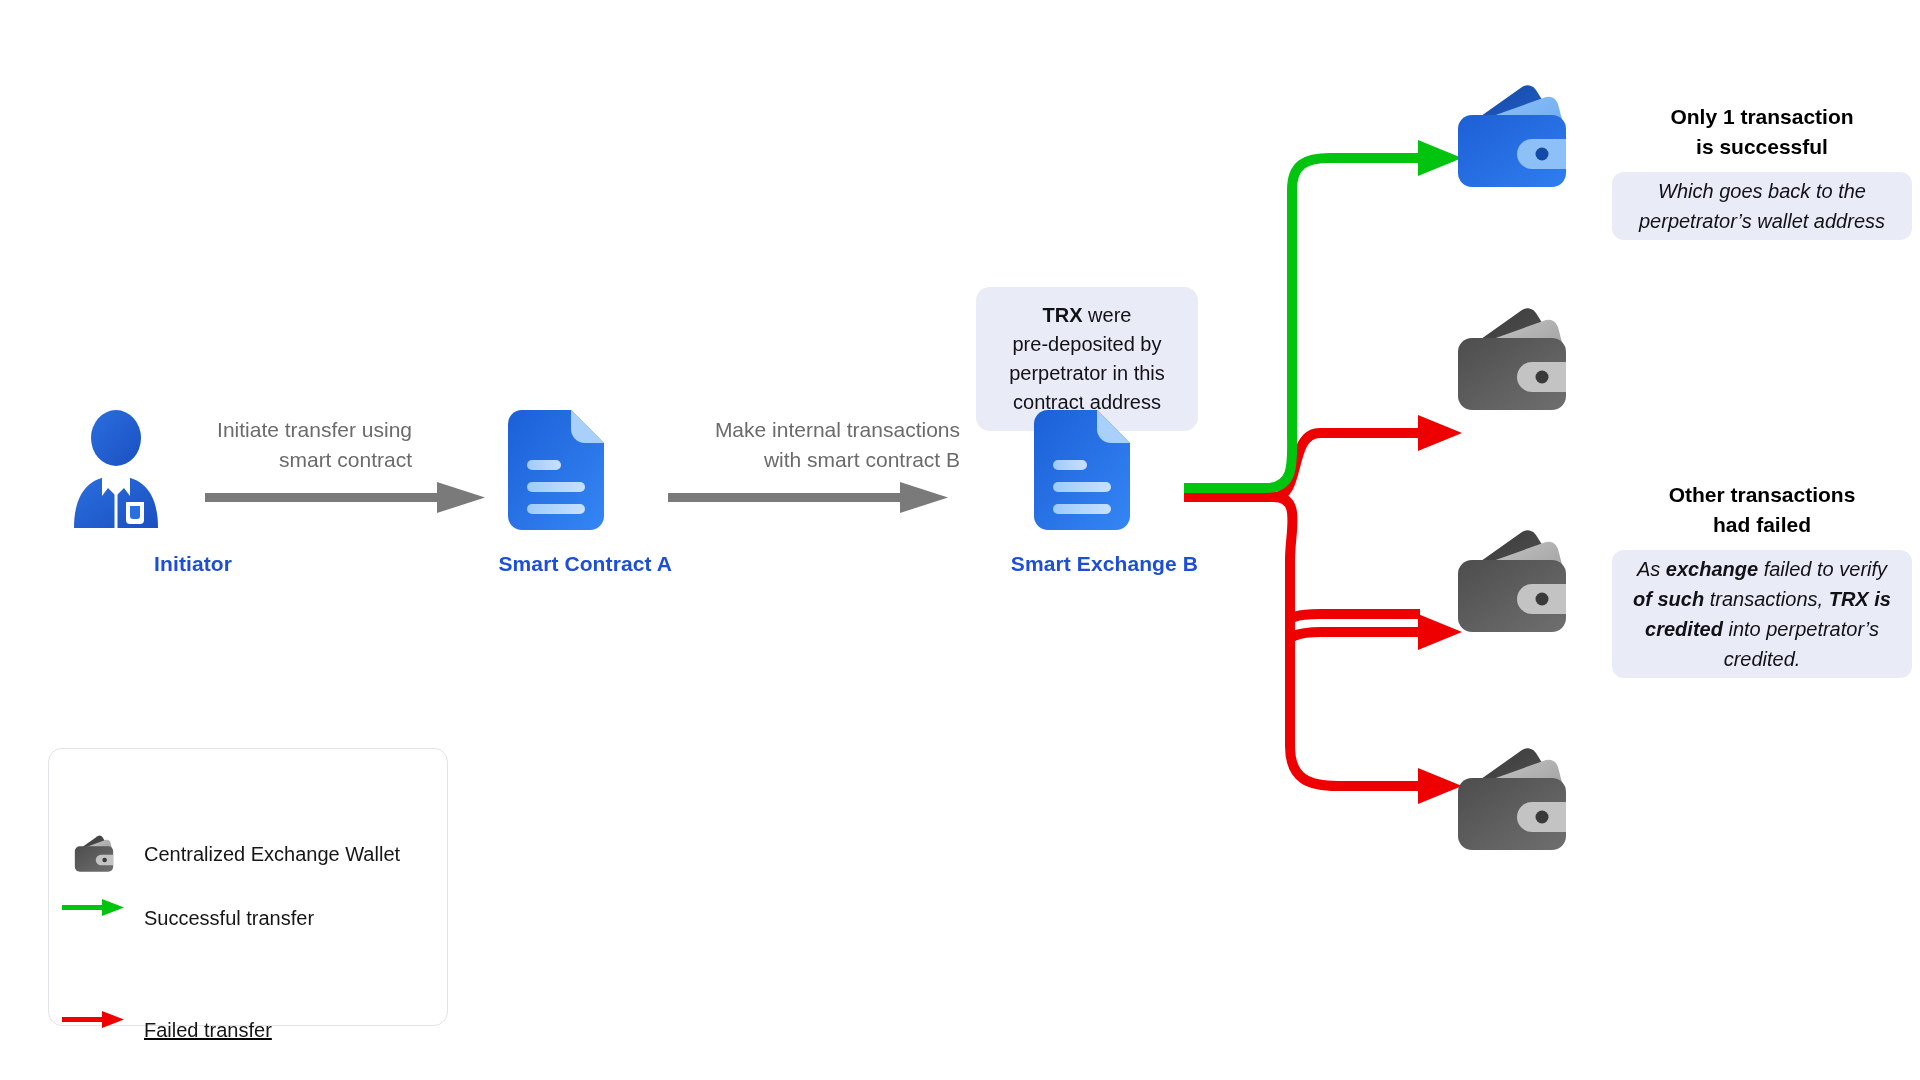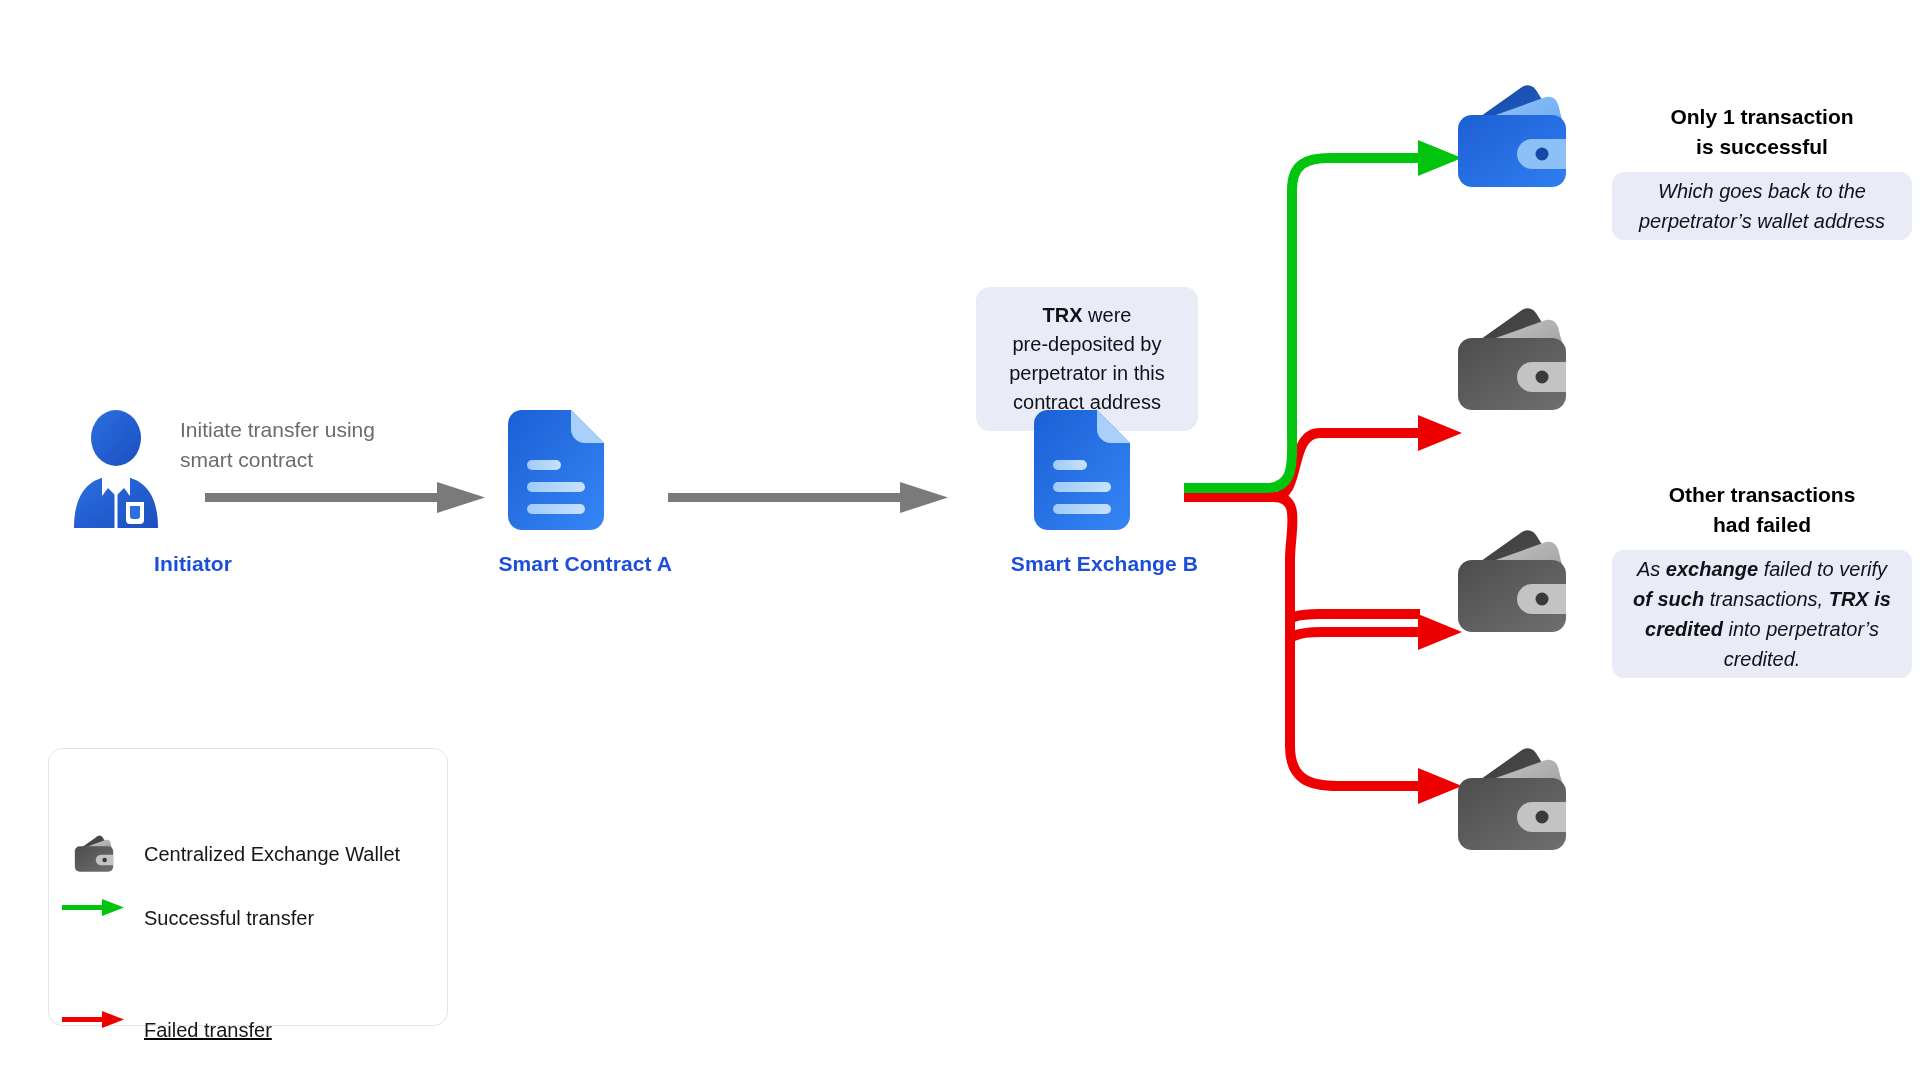--- a/index.html
+++ b/index.html
@@ -11,21 +11,21 @@
   .node{position:absolute;}
 
   
   .node-label{
     position:absolute;text-align:right;color:#1d4ed8;
     font-weight:bold;font-size:21px;letter-spacing:.1px;white-space:nowrap;
   }
 
   
   .step-caption{
-    position:absolute;text-align:left;color:#6b6b6b;
+    position:absolute;text-align:right;color:#6b6b6b;
     font-size:21px;line-height:30px;white-space:pre-line;
   }
 
   
   .gray-arrow{position:absolute;}
 
   
   .doc{position:absolute;width:96px;height:120px;}
 
   
@@ -144,20 +144,22 @@
     <svg viewBox="0 0 96 120" width="96" height="120">
       <path d="M14 0 H63 L96 33 V106 a14 14 0 0 1 -14 14 H14 a14 14 0 0 1 -14 -14 V14 A14 14 0 0 1 14 0 Z" fill="url(#gDoc)"></path>
       <path d="M63 0 L96 33 H77 a14 14 0 0 1 -14 -14 Z" fill="#a8d0fb"></path>
       <rect x="19" y="50" width="34" height="10" rx="5" fill="url(#gDocLine)"></rect>
       <rect x="19" y="72" width="58" height="10" rx="5" fill="url(#gDocLine)"></rect>
       <rect x="19" y="94" width="58" height="10" rx="5" fill="url(#gDocLine)"></rect>
     </svg>
   </div>
   <div class="node-label" style="left:440px;top:552px;width:232px;">Smart Contract A</div>
 
+  <div class="step-caption" style="left:650px;top:415px;width:310px;">Make internal transactions
+with smart contract B</div>
   <div class="gray-arrow" style="left:668px;top:478px;">
     <svg width="280" height="40" viewBox="0 0 280 40">
       <rect x="0" y="15" width="236" height="9" fill="#7a7a7a"></rect>
       <path d="M232 4 L280 19.5 L232 35 Z" fill="#7a7a7a"></path>
     </svg>
   </div>
 
   <div class="bubble" style="left:976px;top:239px;width:222px;margin-top:48px;">
     <div><span class="b">TRX</span><span> were</span></div>
     <div>pre-deposited by</div>

